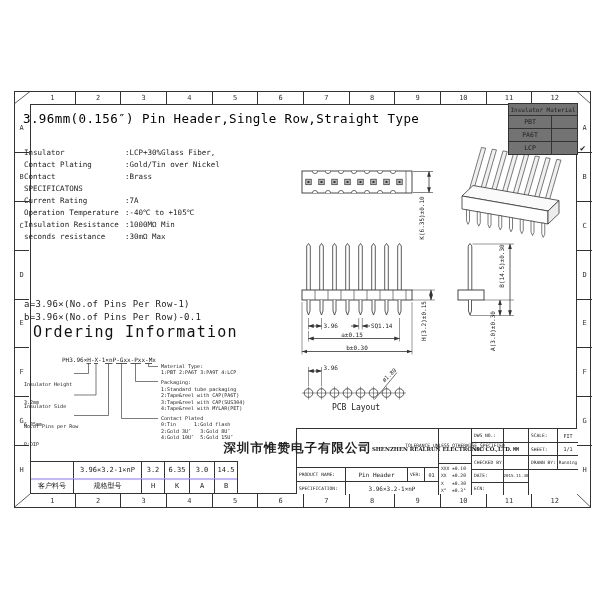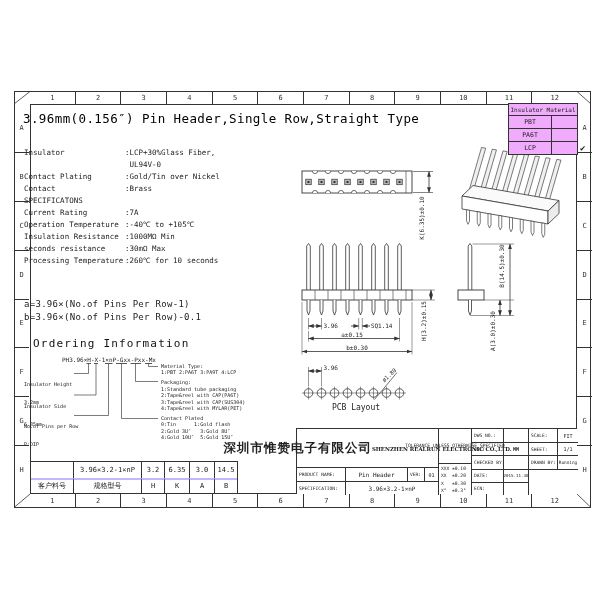--- a/index.html
+++ b/index.html
@@ -11,27 +11,27 @@
   .hband{position:absolute;left:30px;width:547px;height:13px;display:flex;}
   .rcell{flex:1;display:flex;align-items:center;justify-content:center;font-size:7px;color:#333;border-left:1px solid #333;}
   .rcell:first-child{border-left:none;}
   .vband{position:absolute;top:104px;width:15px;height:390px;display:flex;flex-direction:column;}
   .lcell{flex:1;display:flex;align-items:center;justify-content:center;font-size:7px;color:#333;border-top:1px solid #333;}
   .lcell:first-child{border-top:none;}
   .title{left:23px;top:111px;font-size:12.5px;letter-spacing:0.4px;color:#000000;}
   #materials-rows{position:absolute;left:24px;top:147px;font-size:7.5px;line-height:12px;}
   .mrow{display:grid;grid-template-columns:101px auto;white-space:pre;}
   .formula{left:24px;font-size:9px;letter-spacing:0.3px;}
-  .ord-title{left:33px;top:337px;font-size:11px;letter-spacing:1.2px;color:#111;}
+  .ord-title{left:33px;top:323px;font-size:15px;letter-spacing:1.2px;color:#111;}
   .pn{left:62px;top:356px;font-size:6px;}
   .olabel{position:absolute;font-size:5px;line-height:6px;white-space:pre;}
   #ordering-right{position:absolute;left:161px;top:363px;font-size:5px;line-height:6.4px;}
   .oline{white-space:pre;}
   .oline.gap{margin-top:3.6px;}
-  .mat-table{position:absolute;left:508px;top:103px;width:70px;border:1px solid #333;box-sizing:border-box;background:#f0abfc;}
+  .mat-table{position:absolute;left:508px;top:103px;width:70px;border:1px solid #333;box-sizing:border-box;background:#737373;}
   .mt-head{height:11px;display:flex;align-items:center;justify-content:center;font-size:6px;border-bottom:1px solid #333;}
   .mtrow{display:grid;grid-template-columns:43px 1fr;height:12px;border-bottom:1px solid #333;}
   .mtrow:last-child{border-bottom:none;gap:28px;}
   .mtname{display:flex;align-items:center;justify-content:center;font-size:6.5px;border-right:1px solid #333;}
   .mtmark{display:flex;align-items:center;justify-content:center;font-size:9px;line-height:9px;color:#1a1a1a;}
   .spec-table{position:absolute;left:30px;top:461px;width:208px;height:33px;border:1px solid #333;box-sizing:border-box;
               display:grid;grid-template-columns:42px 68px 23px 25px 25px 1fr;grid-template-rows:1fr 1fr;background:#fff;}
   .spec-table>div{border-left:1px solid #333;border-top:2px solid #c4b5fd;display:flex;align-items:center;justify-content:center;font-size:7px;white-space:pre;}
   .spec-table>div:nth-child(-n+6){border-top:none;}
   .spec-table>div:nth-child(6n+1){border-left:none;}
@@ -317,29 +317,27 @@
     </div>
     <div class="mtrow">
       <div class="mtname">LCP</div>
       <div class="mtmark">✔</div>
     </div>
   </div>
 
   <div class="abs title">3.96mm(0.156″) Pin Header,Single Row,Straight Type</div>
   <div id="materials-rows">
       <div class="mrow"><div>Insulator</div><div>:LCP+30%Glass Fiber,</div></div>
-      <div class="mrow"><div></div><div> UL94V-0</div></div>
       <div class="mrow"><div>Contact Plating</div><div>:Gold/Tin over Nickel</div></div>
       <div class="mrow"><div>Contact</div><div>:Brass</div></div>
       <div class="mrow"><div>SPECIFICATONS</div><div></div></div>
       <div class="mrow"><div>Current Rating</div><div>:7A</div></div>
       <div class="mrow"><div>Operation Temperature</div><div>:-40℃ to +105℃</div></div>
       <div class="mrow"><div>Insulation Resistance</div><div>:1000MΩ Min</div></div>
       <div class="mrow"><div>seconds resistance</div><div>:30mΩ Max</div></div>
-      <div class="mrow"><div>Processing Temperature</div><div>:260℃ for 10 seconds</div></div>
     </div>
   <div class="abs formula" style="top:299px;">a=3.96×(No.of Pins Per Row-1)</div>
   <div class="abs formula" style="top:312px;">b=3.96×(No.of Pins Per Row)-0.1</div>
   <div class="abs ord-title">Ordering Information</div>
   <div class="abs pn">PH3.96×H-X-1×nP-Gxx-Pxx-Mx</div>
 
   <div class="olabel" style="left:24px;top:369px;">
     <div>Insulator Height</div>
     <div>3.2mm</div>
   </div>

